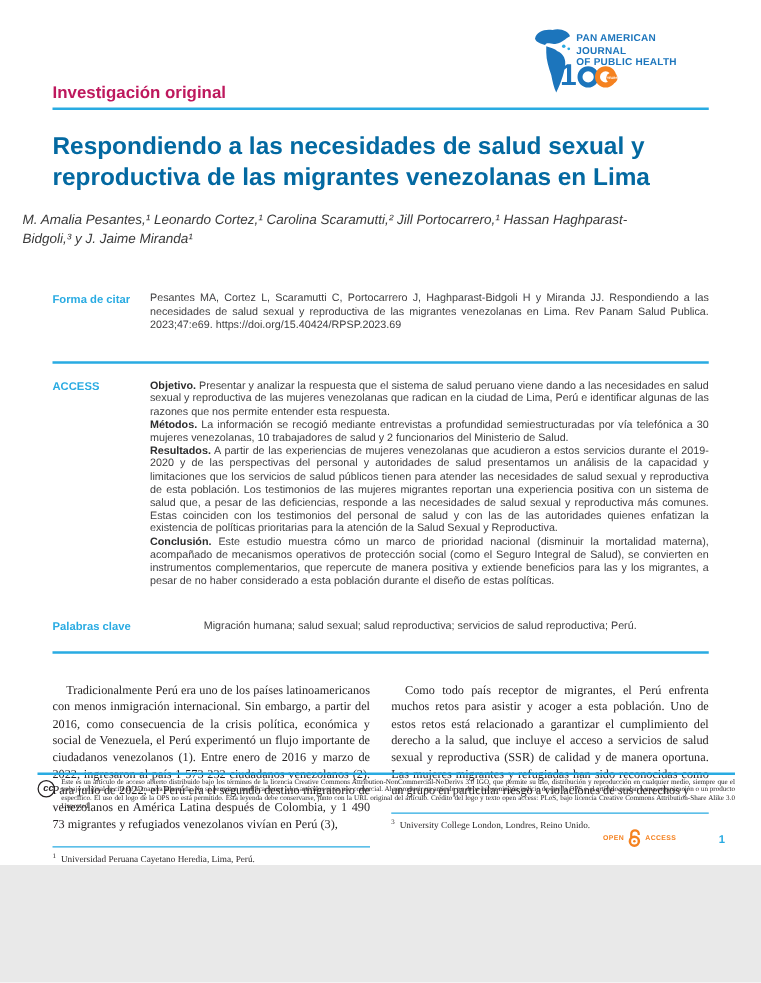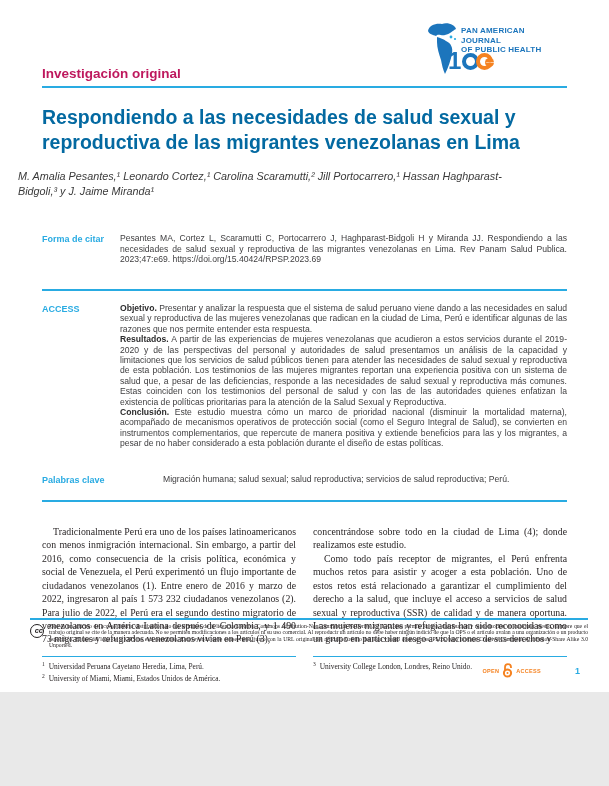--- a/index.html
+++ b/index.html
@@ -106,20 +106,21 @@
     <div class="side-label">Forma de citar</div>
     <div class="citar-text">Pesantes MA, Cortez L, Scaramutti C, Portocarrero J, Haghparast-Bidgoli H y Miranda JJ. Respondiendo a las necesidades de salud sexual y reproductiva de las migrantes venezolanas en Lima. Rev Panam Salud Publica. 2023;47:e69. https://doi.org/15.40424/RPSP.2023.69</div>
   </div>
 
   <div class="rule rule-2"></div>
 
   <div class="row row-resumen">
     <div class="side-label">ACCESS</div>
     <div class="abstract-text">
       <p><b>Objetivo.</b> <span>Presentar y analizar la respuesta que el sistema de salud peruano viene dando a las necesidades en salud sexual y reproductiva de las mujeres venezolanas que radican en la ciudad de Lima, Perú e identificar algunas de las razones que nos permite entender esta respuesta.</span></p>
+      <p><b>Métodos.</b> <span>La información se recogió mediante entrevistas a profundidad semiestructuradas por vía telefónica a 30 mujeres venezolanas, 10 trabajadores de salud y 2 funcionarios del Ministerio de Salud.</span></p>
       <p><b>Resultados.</b> <span>A partir de las experiencias de mujeres venezolanas que acudieron a estos servicios durante el 2019-2020 y de las perspectivas del personal y autoridades de salud presentamos un análisis de la capacidad y limitaciones que los servicios de salud públicos tienen para atender las necesidades de salud sexual y reproductiva de esta población. Los testimonios de las mujeres migrantes reportan una experiencia positiva con un sistema de salud que, a pesar de las deficiencias, responde a las necesidades de salud sexual y reproductiva más comunes. Estas coinciden con los testimonios del personal de salud y con las de las autoridades quienes enfatizan la existencia de políticas prioritarias para la atención de la Salud Sexual y Reproductiva.</span></p>
       <p><b>Conclusión.</b> <span>Este estudio muestra cómo un marco de prioridad nacional (disminuir la mortalidad materna), acompañado de mecanismos operativos de protección social (como el Seguro Integral de Salud), se convierten en instrumentos complementarios, que repercute de manera positiva y extiende beneficios para las y los migrantes, a pesar de no haber considerado a esta población durante el diseño de estas políticas.</span></p>
     </div>
   </div>
 
   <div class="row row-keywords">
     <div class="side-label">Palabras clave</div>
     <div class="keywords-text">Migración humana; salud sexual; salud reproductiva; servicios de salud reproductiva; Perú.</div>
   </div>
 
@@ -128,21 +129,20 @@
   <div class="columns">
     <div class="col">
       <p class="indent">Tradicionalmente Perú era uno de los países latinoamericanos con menos inmigración internacional. Sin embargo, a partir del 2016, como consecuencia de la crisis política, económica y social de Venezuela, el Perú experimentó un flujo importante de ciudadanos venezolanos (1). Entre enero de 2016 y marzo de 2022, ingresaron al país 1 573 232 ciudadanos venezolanos (2). Para julio de 2022, el Perú era el segundo destino migratorio de venezolanos en América Latina después de Colombia, y 1 490 73 migrantes y refugiados venezolanos vivían en Perú (3),</p>
       <div class="footnote-block">
         <div class="fn-rule"></div>
         <div class="fn"><sup>1</sup><span>Universidad Peruana Cayetano Heredia, Lima, Perú.</span></div>
         <div class="fn"><sup>2</sup><span>University of Miami, Miami, Estados Unidos de América.</span></div>
       </div>
     </div>
     <div class="col">
-      <p>concentrándose sobre todo en la ciudad de Lima (4); donde realizamos este estudio.</p>
       <p class="indent">Como todo país receptor de migrantes, el Perú enfrenta muchos retos para asistir y acoger a esta población. Uno de estos retos está relacionado a garantizar el cumplimiento del derecho a la salud, que incluye el acceso a servicios de salud sexual y reproductiva (SSR) de calidad y de manera oportuna. Las mujeres migrantes y refugiadas han sido reconocidas como un grupo en particular riesgo a violaciones de sus derechos y</p>
       <div class="footnote-block">
         <div class="fn-rule"></div>
         <div class="fn"><sup>3</sup><span>University College London, Londres, Reino Unido.</span></div>
       </div>
     </div>
   </div>
 
   <div class="bottom">
     <div class="rule rule-bottom"></div>

